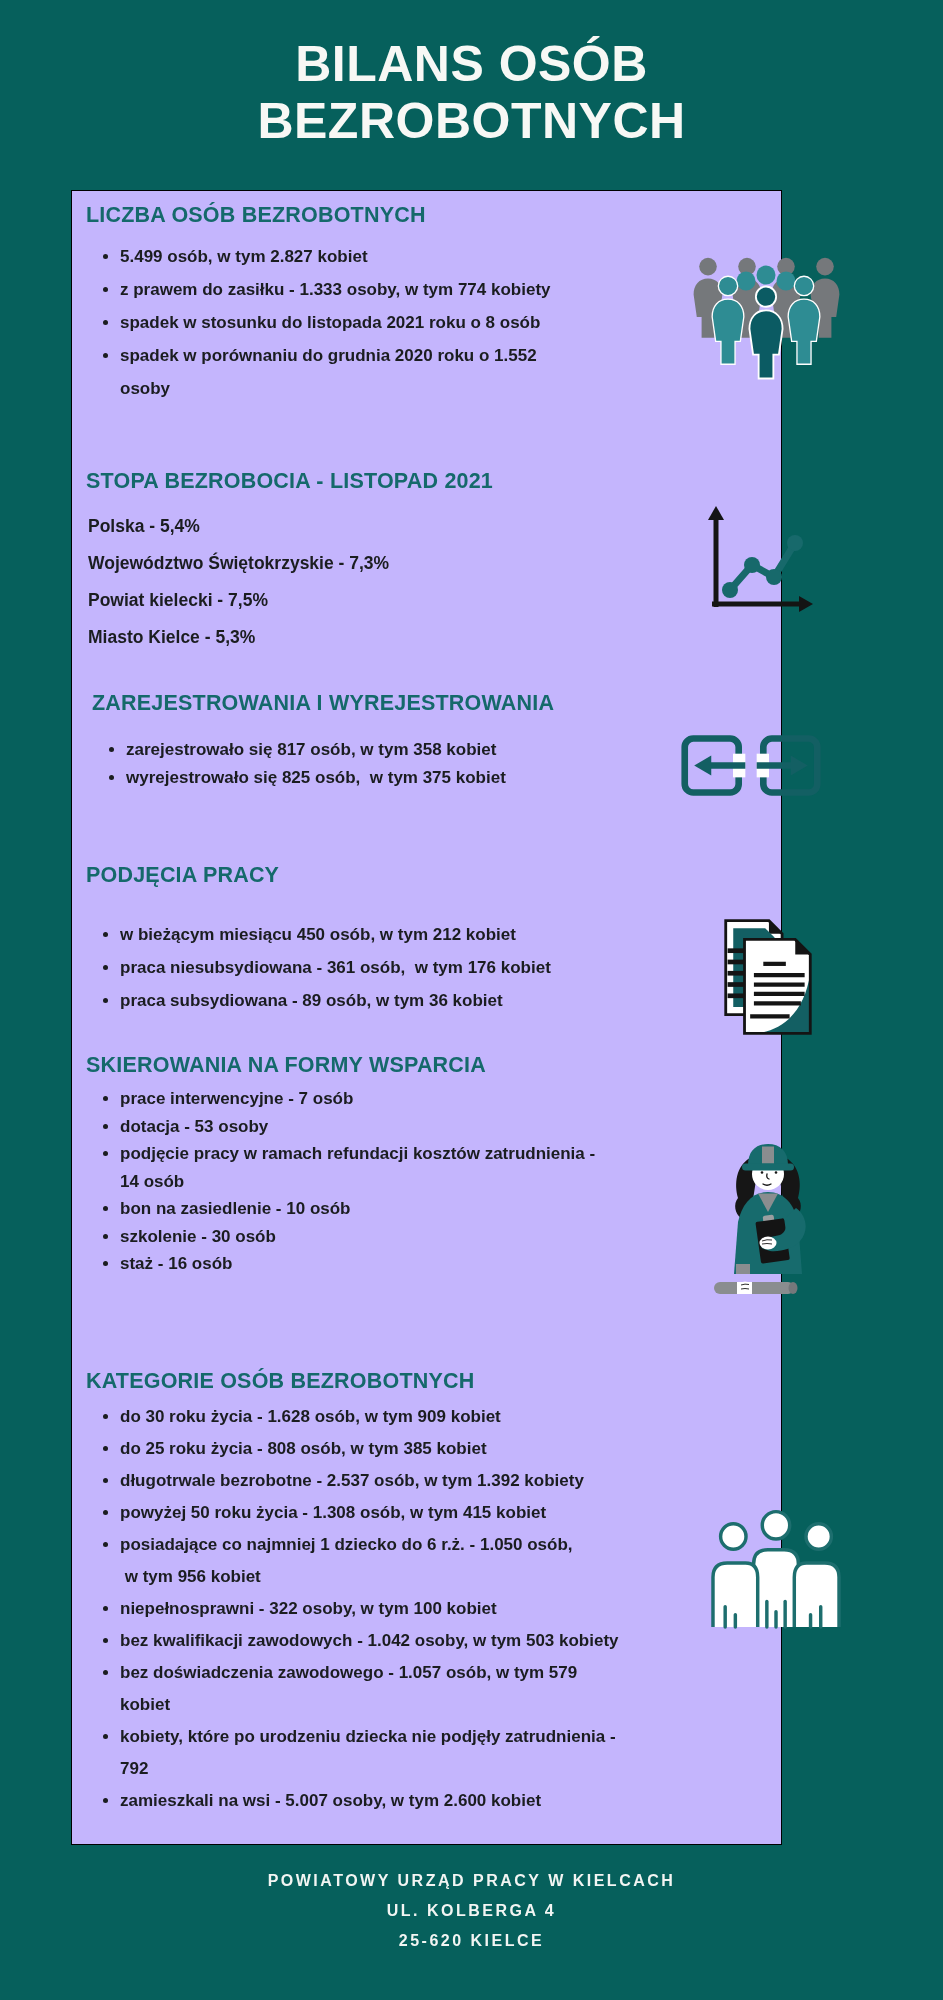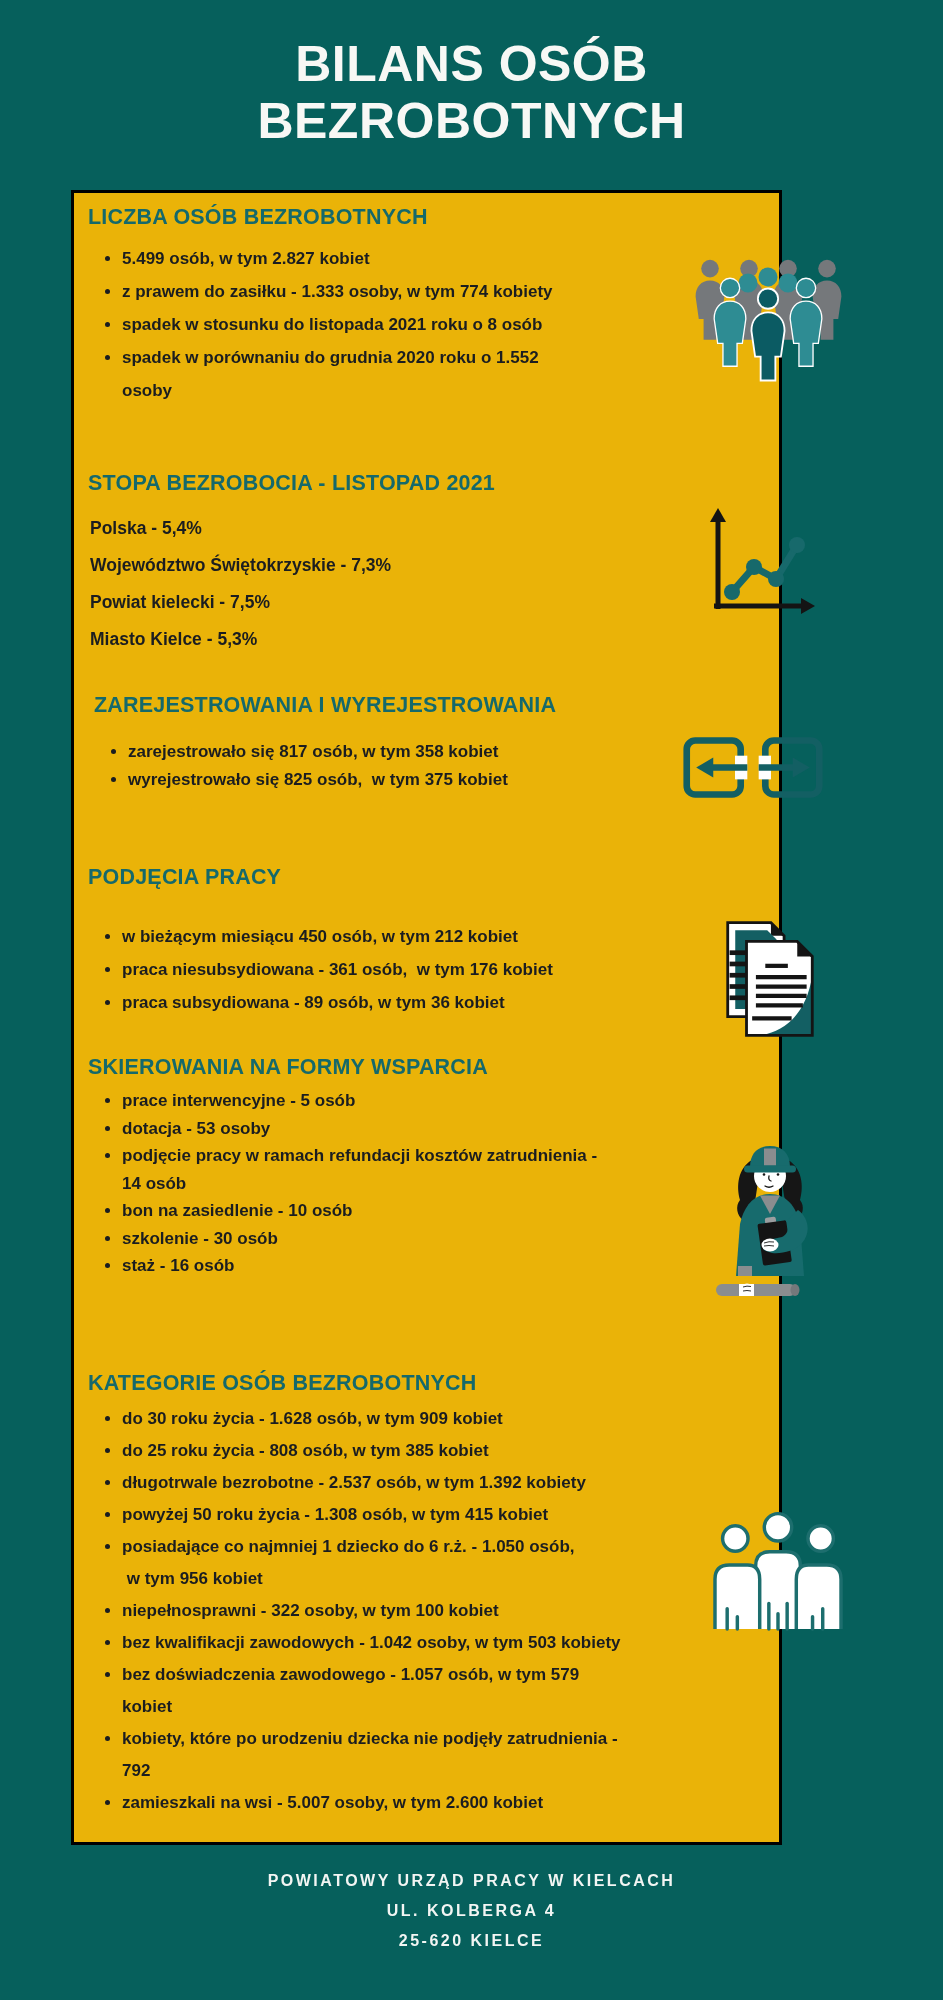--- a/index.html
+++ b/index.html
@@ -25,21 +25,21 @@
   }
   .subtitle{
     position:absolute;top:149px;left:0;width:100%;
     text-align:center;font-weight:bold;font-size:18px;
     color:#EFF3F1;letter-spacing:4.5px;
   }
 
   
   .card{
     position:absolute;left:71px;top:190px;width:711px;height:1655px;
-    background:#eab308;border:3px solid #000000;box-sizing:border-box;
+    background:#c4b5fd;border:1px solid #000000;box-sizing:border-box;
   }
 
   .sec{position:absolute;left:14px;}
   .sec-heading{
     margin:0;font-size:21.5px;font-weight:bold;color:#15696B;letter-spacing:.2px;
   }
   ul{margin:0;padding:0 0 0 34px;list-style:disc;}
   li{
     white-space:pre-wrap;
     font-size:17px;font-weight:600;color:#1B1D20;
@@ -195,21 +195,21 @@
           <line x1="40" y1="84" x2="94" y2="84"></line>
           <line x1="40" y1="94" x2="90" y2="94"></line>
           <line x1="36" y1="108" x2="78" y2="108"></line>
         </g>
       </svg>
     </div>
 
     <section class="sec sec5">
       <h2 class="sec-heading">SKIEROWANIA NA FORMY WSPARCIA</h2>
       <ul class="blist">
-          <li>prace interwencyjne - 5 osób</li>
+          <li>prace interwencyjne - 7 osób</li>
           <li>dotacja - 53 osoby</li>
           <li>podjęcie pracy w ramach refundacji kosztów zatrudnienia -
 14 osób</li>
           <li>bon na zasiedlenie - 10 osób</li>
           <li>szkolenie - 30 osób</li>
           <li>staż - 16 osób</li>
         </ul>
     </section>
 
     <div class="icon icon5">

